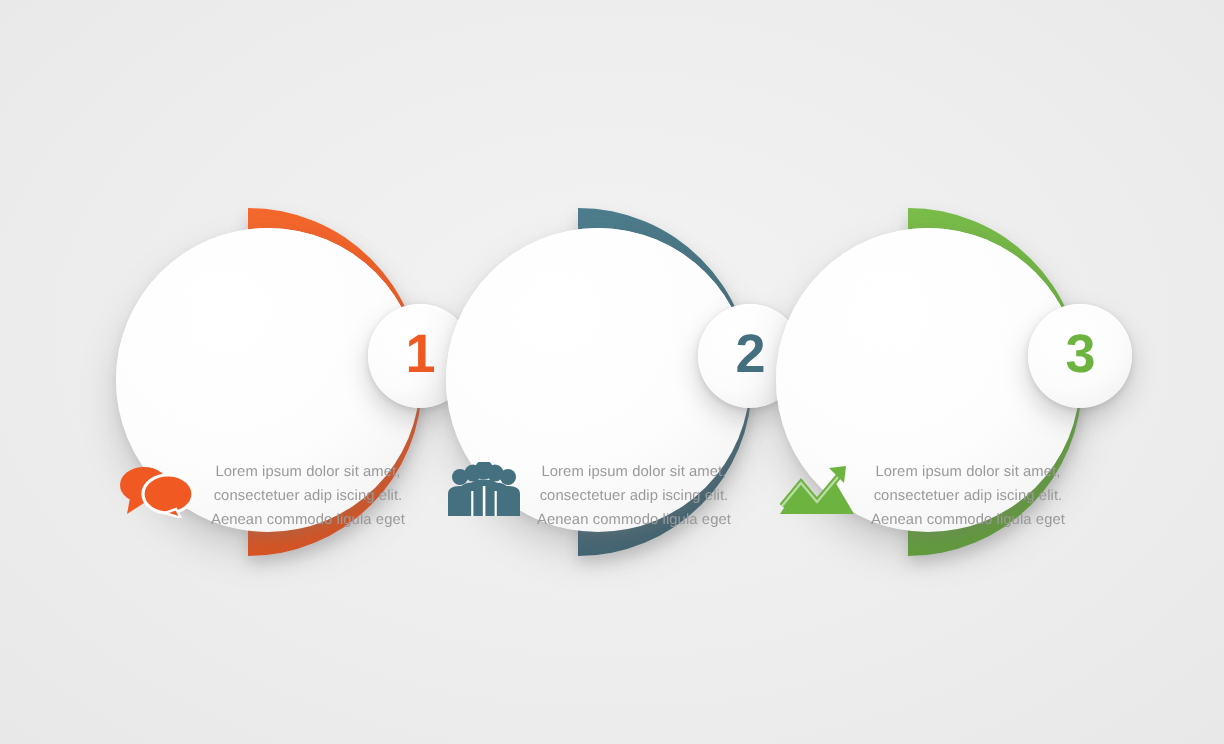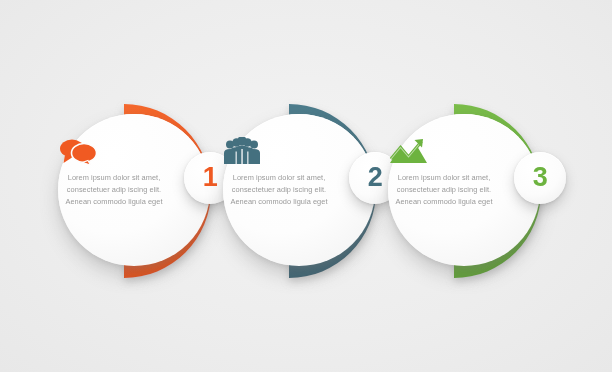--- a/index.html
+++ b/index.html
@@ -35,22 +35,22 @@
     position:absolute;
     left:-4px;top:18px;
     width:152px;height:152px;
     border-radius:50%;
     background:radial-gradient(circle at 36% 28%, #ffffff 0%, #fdfdfd 52%, #f4f4f4 86%, #ececec 100%);
     box-shadow:
       0 10px 18px rgba(120,120,120,0.30),
       0 2px 5px rgba(120,120,120,0.18),
       inset 0 1px 0 rgba(255,255,255,0.9);
     display:flex;
-    flex-direction:column;
-    align-items:flex-start;
+    flex-direction:row;
+    align-items:flex-end;
     justify-content:flex-start;
     padding-top:22px;
     box-sizing:border-box;
   }
   .icon{
     height:30px;
     display:flex;align-items:center;justify-content:center;
     margin-bottom:6px;
   }
   .icon svg{display:block;}

